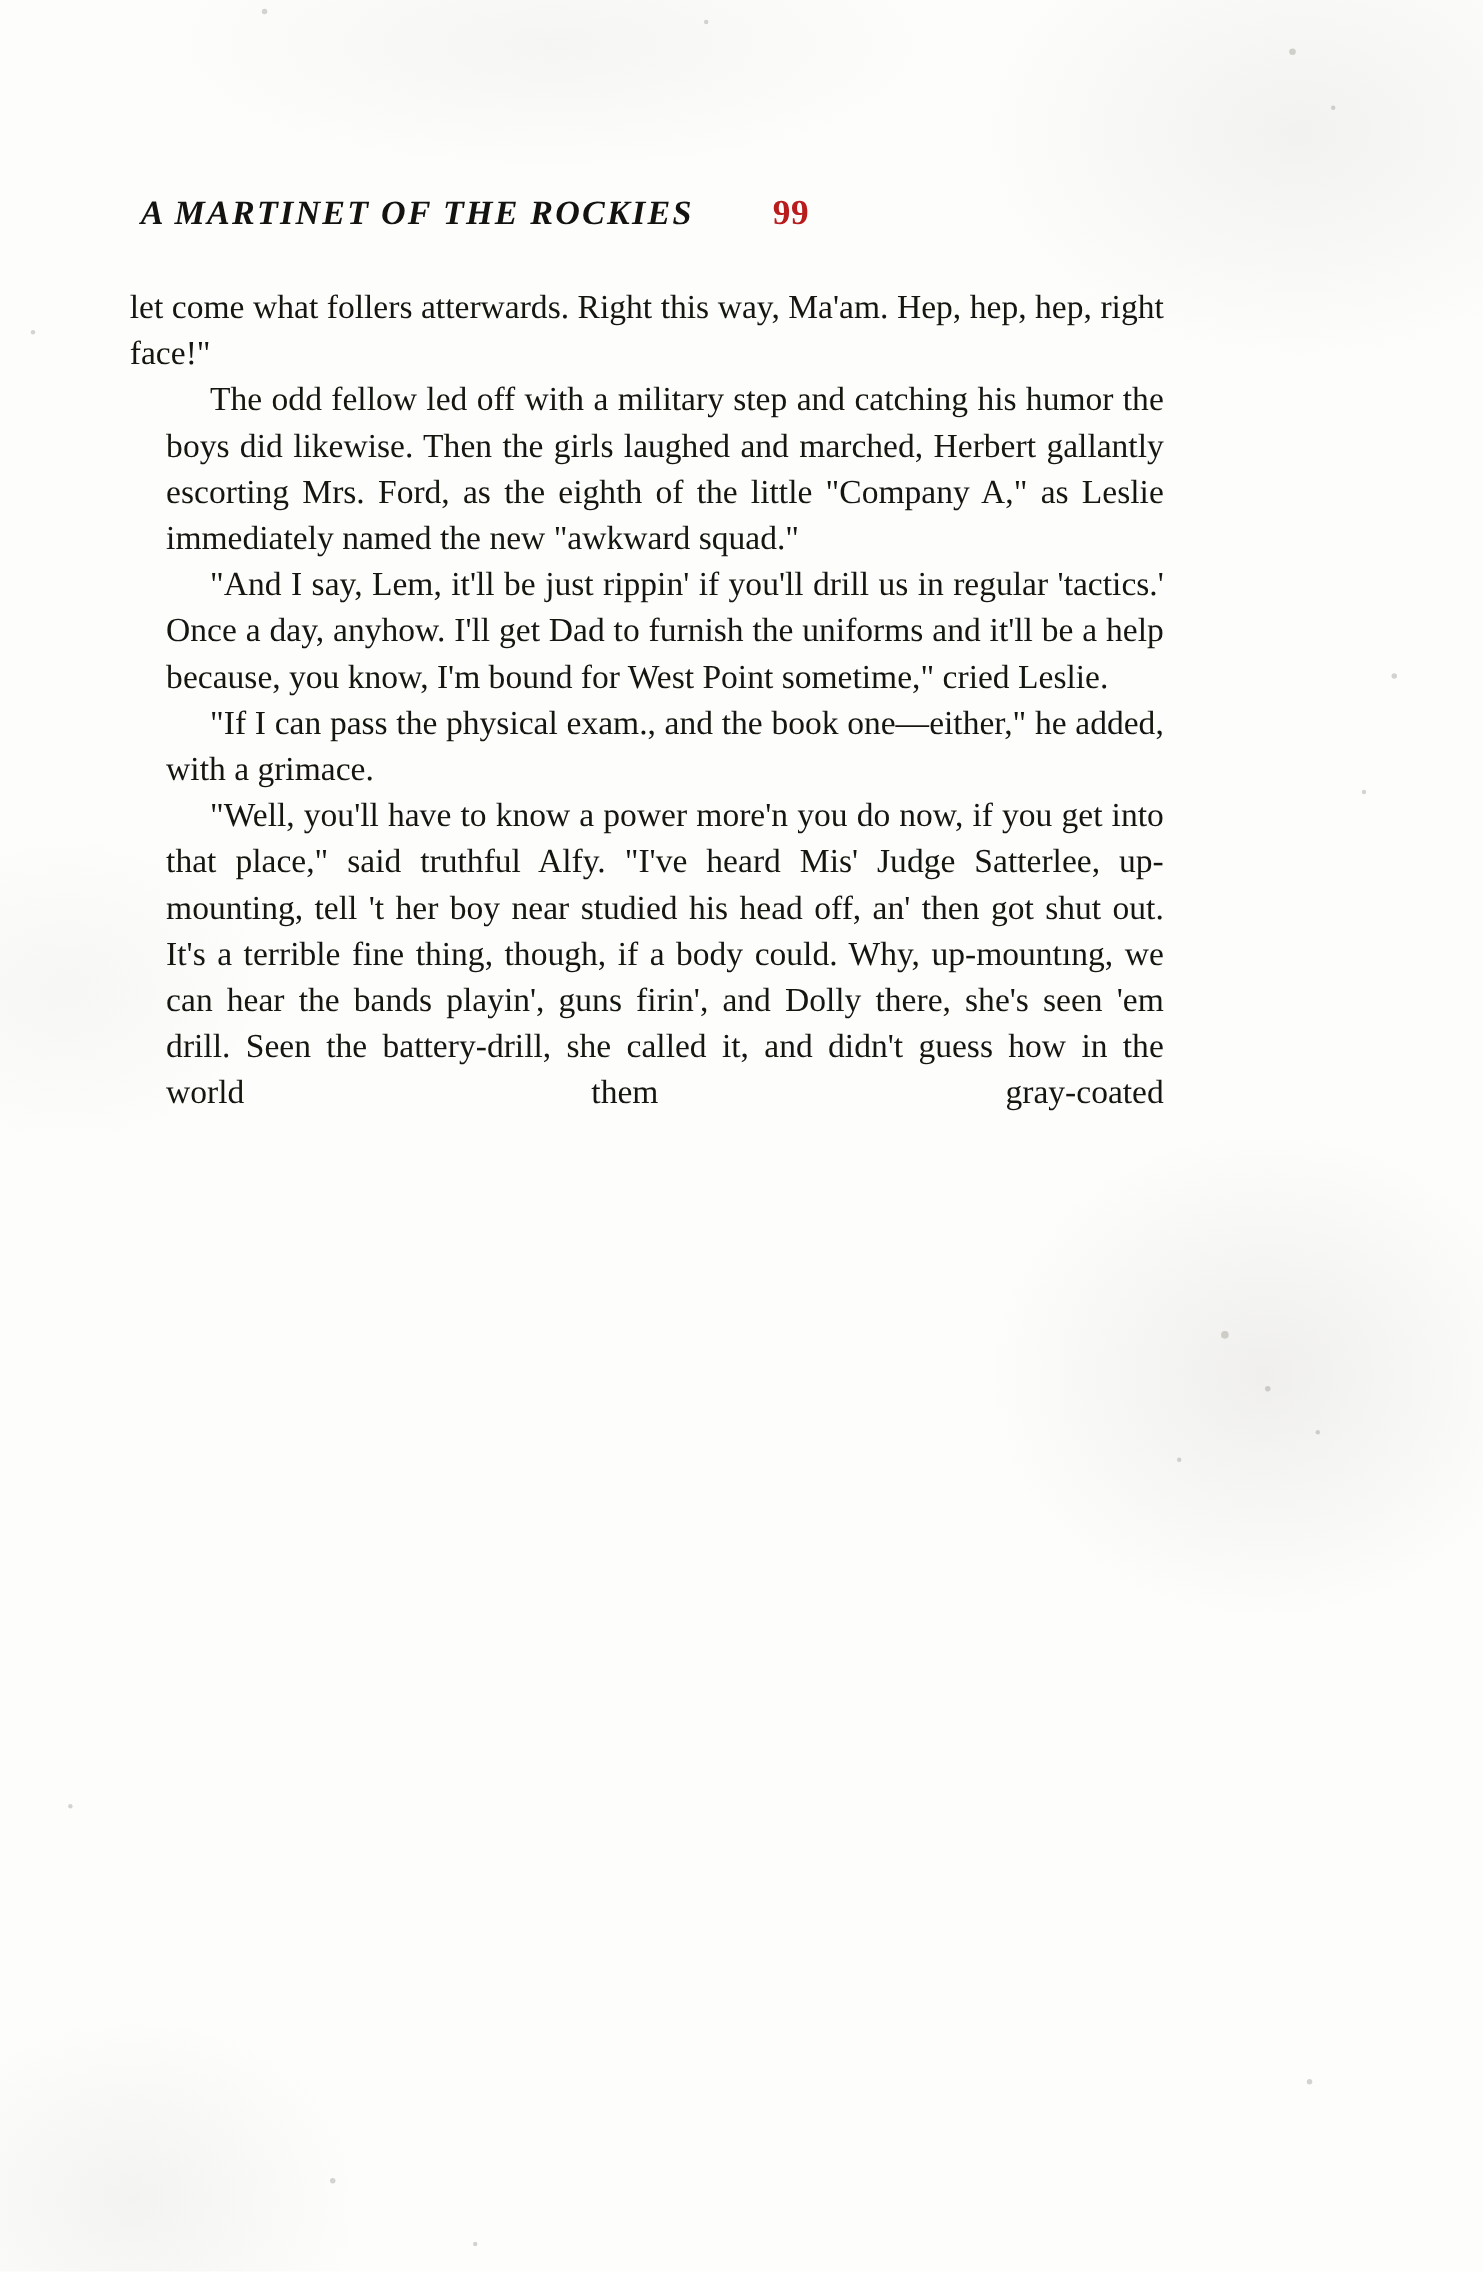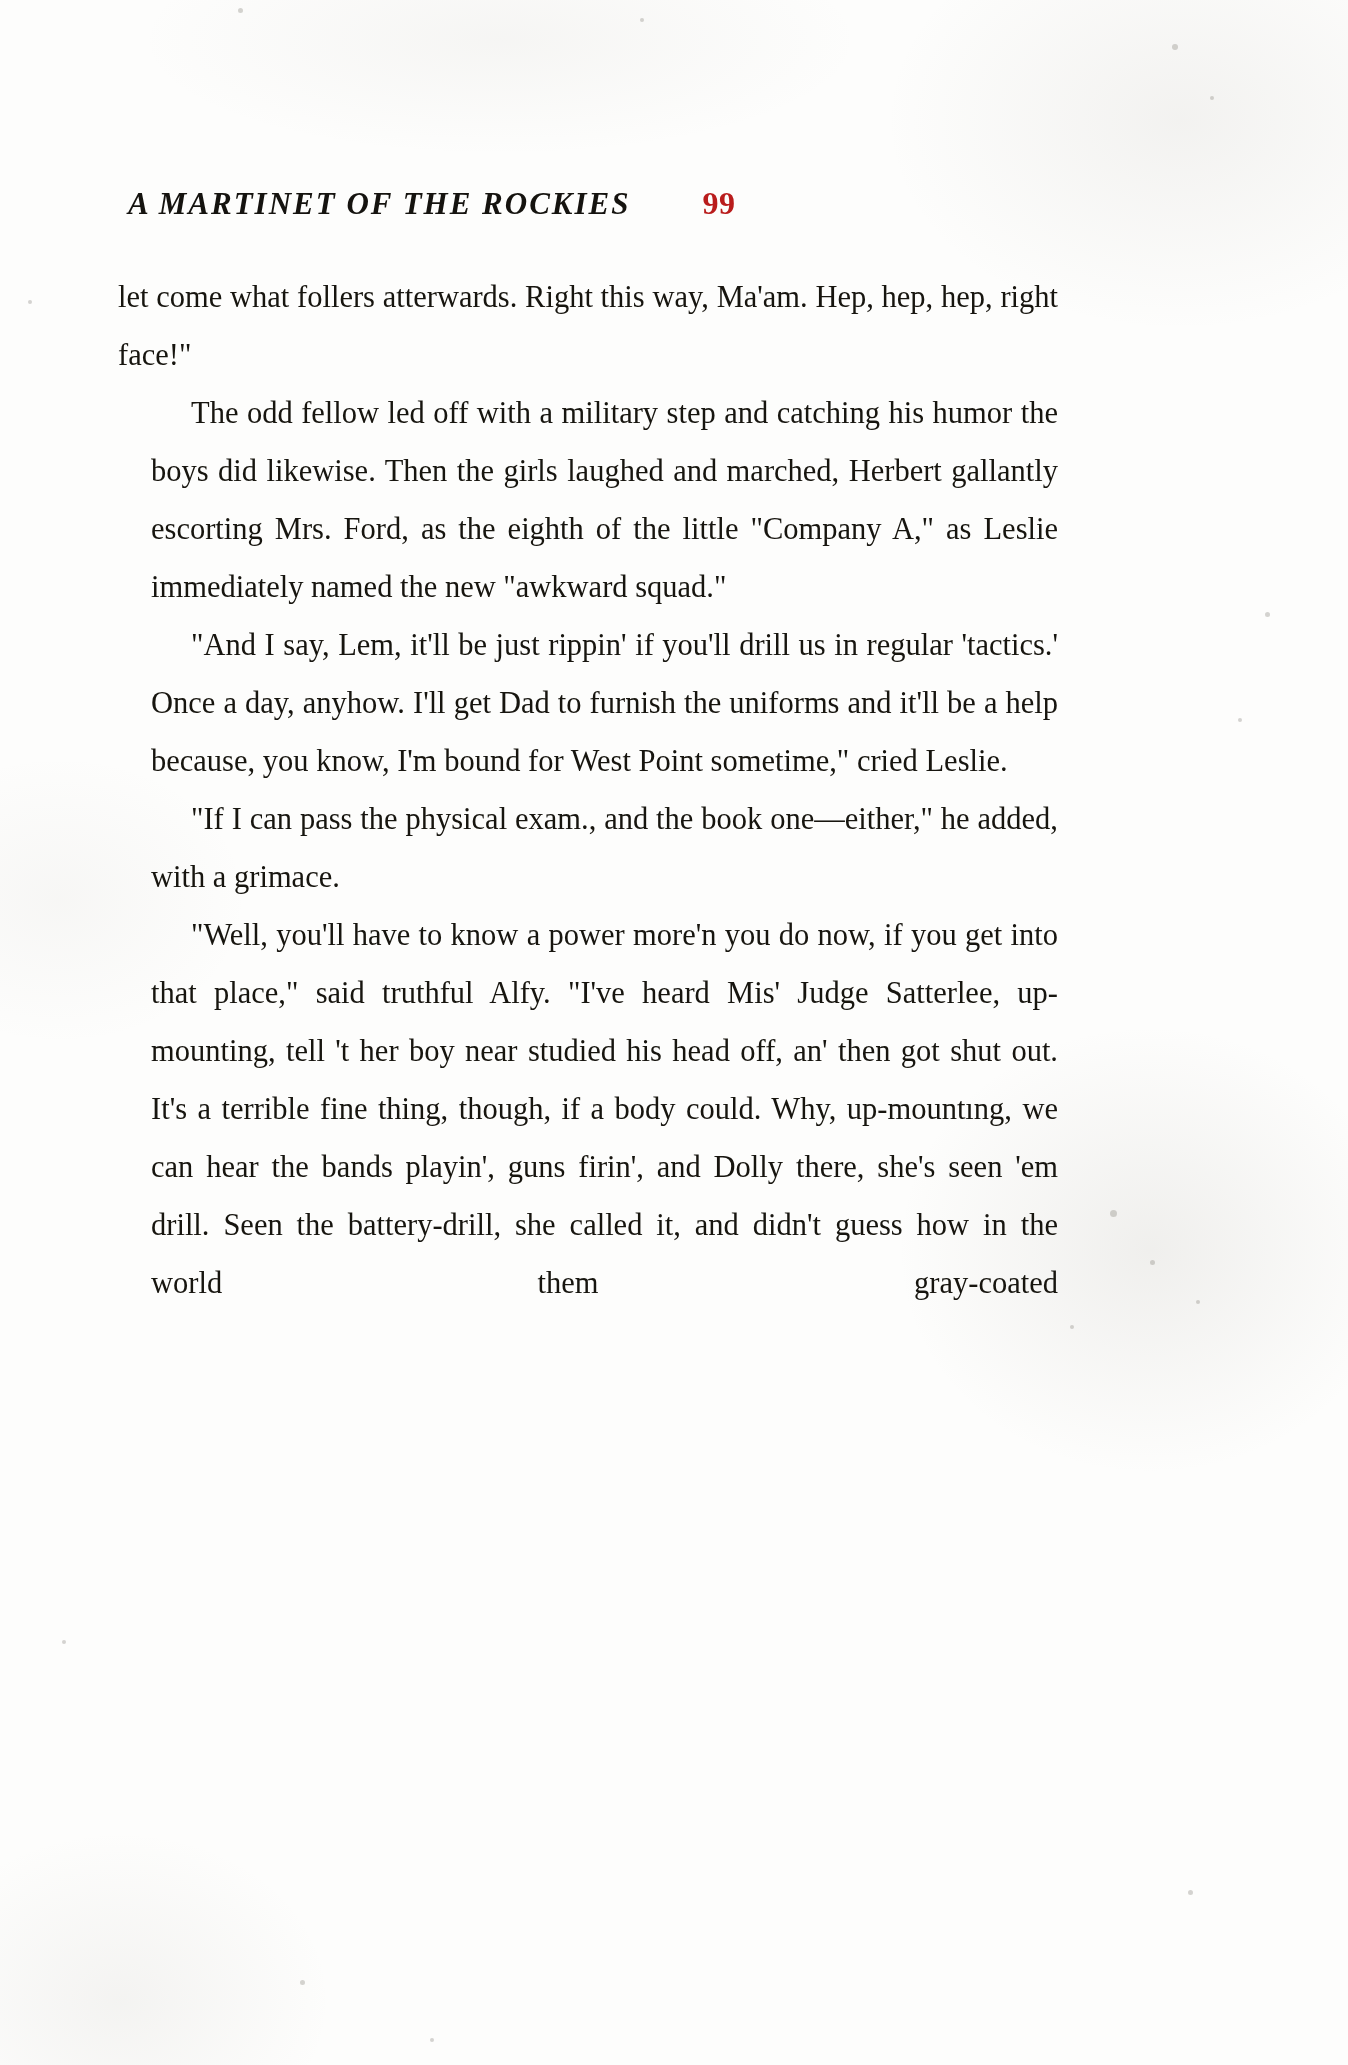--- a/index.html
+++ b/index.html
@@ -31,21 +31,21 @@
 
   .speck {
     position: absolute;
     background: rgba(120,115,105,0.30);
     border-radius: 50%;
   }
 
   .content {
     position: absolute;
     left: 118px;
-    top: 185px;
+    top: 175px;
     width: 940px;
   }
 
   .running-head {
     display: flex;
     align-items: baseline;
     justify-content: flex-start;
     margin-bottom: 46px;
     padding-left: 10px;
   }
@@ -61,21 +61,21 @@
     font-weight: 700;
     font-size: 32px;
     margin-left: 72px;
     letter-spacing: 0.5px;
     color: #b91c1c;
   }
 
   .body-text p {
     margin: 0;
     font-size: 30.5px;
-    line-height: 58px;
+    line-height: 42px;
     text-align: justify;
     text-justify: inter-word;
     color: #17150f;
     -webkit-font-smoothing: antialiased;
   }
   .body-text p.indent {
     text-indent: 40px;
     margin-left: 33px;
   }
   .body-text p.last {

